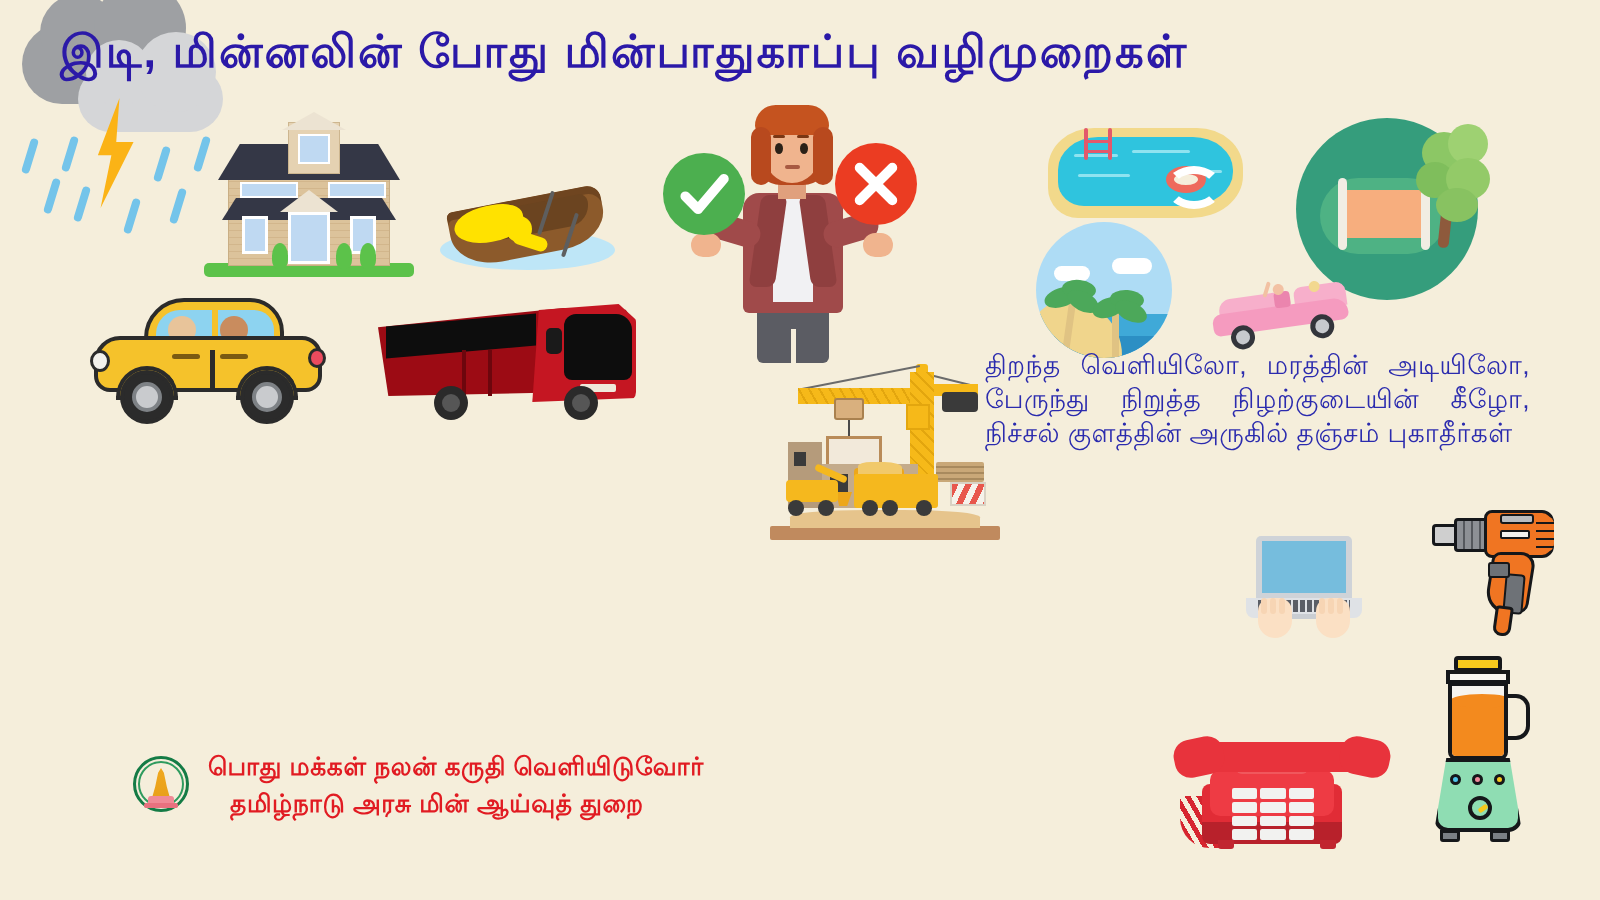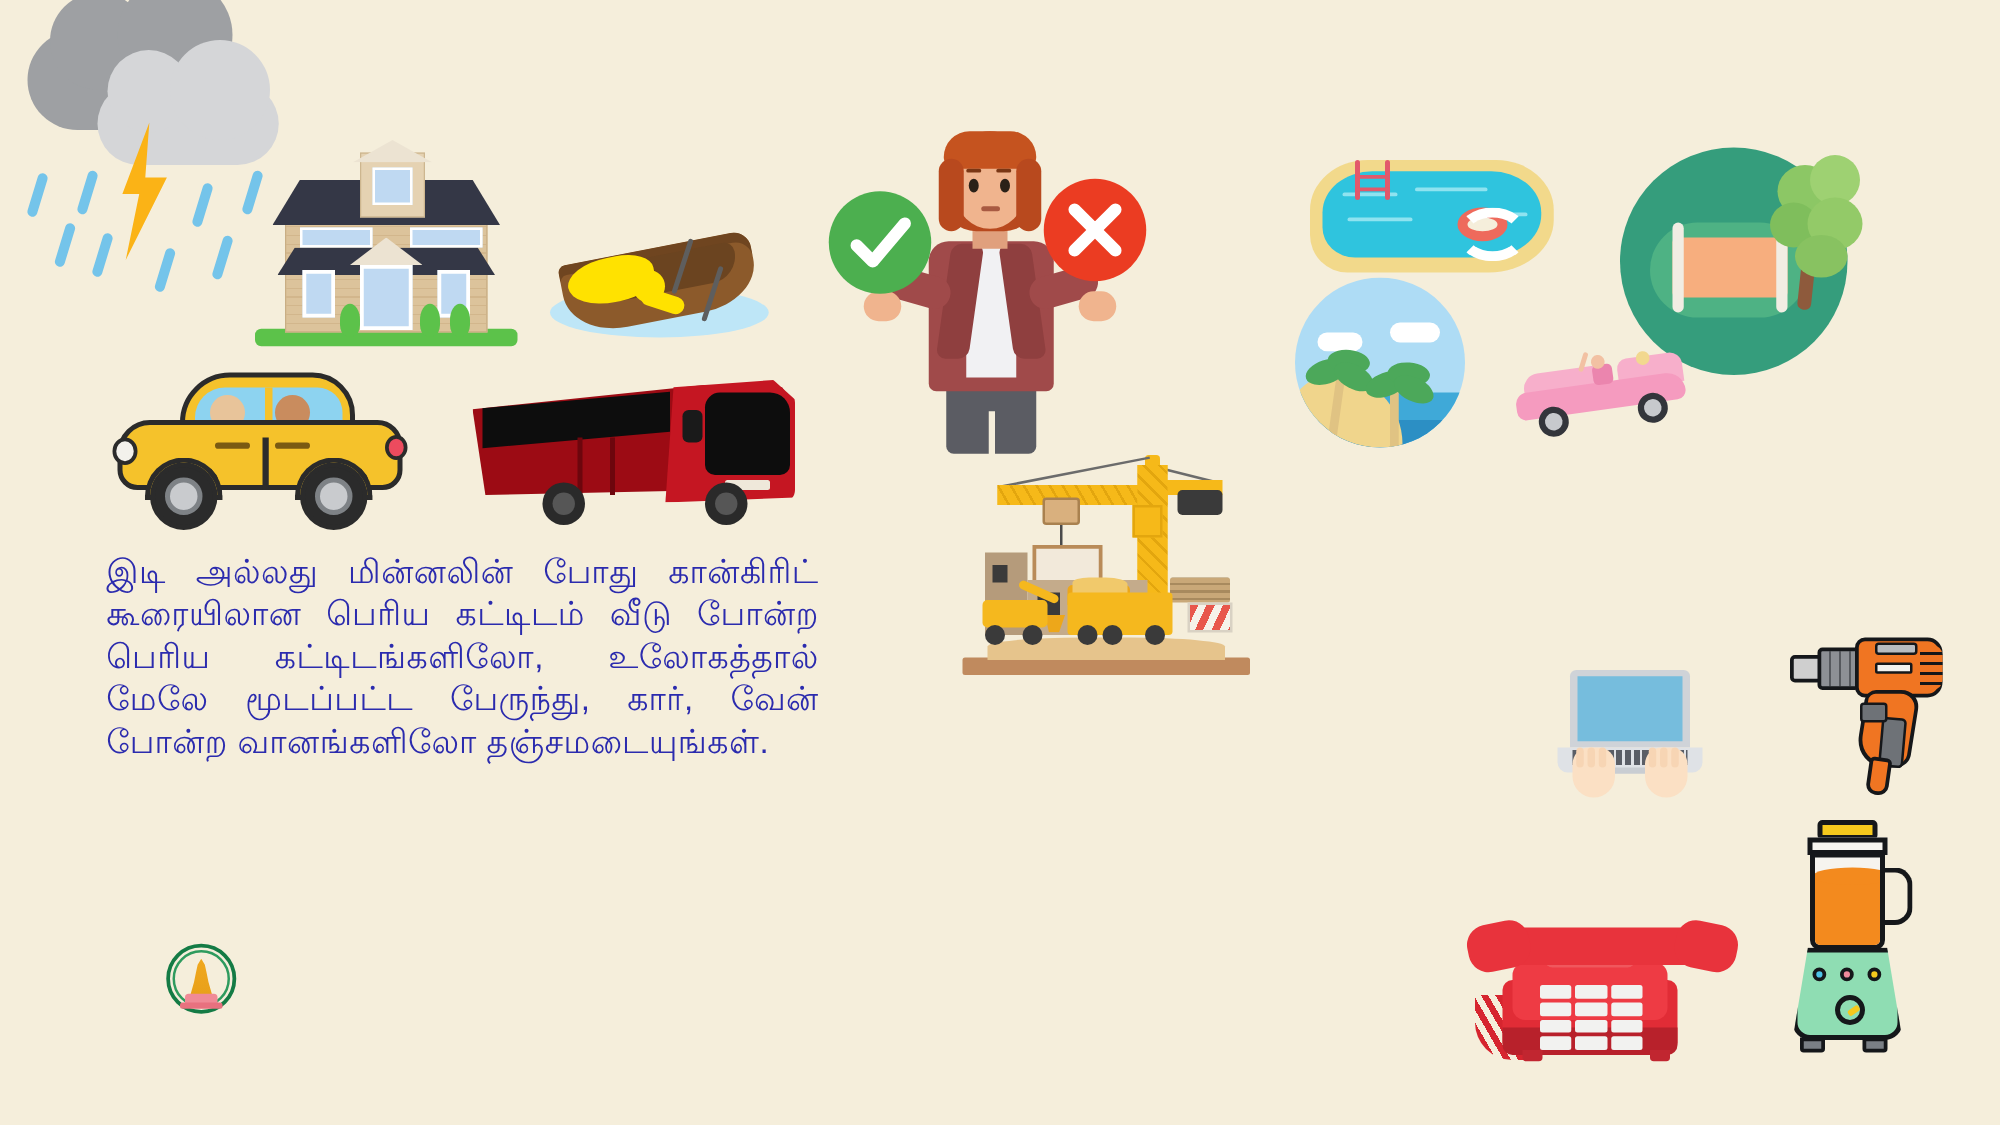--- a/index.html
+++ b/index.html
@@ -372,20 +372,21 @@
   #blender .dot { position:absolute; top:118px; width:11px; height:11px; border-radius:50%; border:3px solid #15171A;}
   #blender .knob { position:absolute; left:48px; top:140px; width:24px; height:24px; border-radius:50%; border:4px solid #15171A; background:#8FDDB3;}
   #blender .knob::after{content:""; position:absolute; left:6px; top:6px; width:10px; height:5px; background:#F6C91D; border-radius:2px; transform:rotate(-35deg);}
   #blender .footb { position:absolute; top:174px; width:20px; height:12px; background:#7A7F85; border:3px solid #15171A; border-radius:0 0 3px 3px;}
 </style>
 </head>
 <body>
 
 <div id="poster">
 
+  <div class="title">இடி, மின்னலின் போது மின்பாதுகாப்பு வழிமுறைகள்</div>
 
   <div class="art" id="storm">
     <div class="cloud-a"></div>
     <div class="cloud-b"></div>
     <div class="bolt"></div>
     <div class="rain" style="left:18px;  top:120px;"></div>
     <div class="rain" style="left:40px;  top:160px;"></div>
     <div class="rain" style="left:58px;  top:118px;"></div>
     <div class="rain" style="left:70px;  top:168px;"></div>
     <div class="rain" style="left:150px; top:128px;"></div>
@@ -667,25 +668,29 @@
     <div class="handle"></div>
     <div class="bodyb"></div>
     <div class="dot" style="left:30px; background:#4FC3E8;"></div>
     <div class="dot" style="left:52px; background:#F08A9B;"></div>
     <div class="dot" style="left:74px; background:#F6C91D;"></div>
     <div class="knob"></div>
     <div class="footb" style="left:20px;"></div>
     <div class="footb" style="left:70px;"></div>
   </div>
 
-  <div class="para last-left" id="para-left">இடி அல்லது மின்னலின் போது கான்கிரிட் கூரையிலான பெரிய கட்டிடம் வீடு போன்ற பெரிய கட்டிடங்களிலோ, உலோகத்தால் மேலே மூடப்பட்ட பேருந்து, கார், வேன் போன்ற வானங்களிலோ தஞ்சமடையுங்கள்.</div>
+  <div class="para last-left" id="para-right">திறந்த வெளியிலோ, மரத்தின் அடியிலோ, பேருந்து நிறுத்த நிழற்குடையின் கீழோ, நிச்சல் குளத்தின் அருகில் தஞ்சம் புகாதீர்கள்</div>
 
   <div id="footer">
     <div class="emblem">
       <div class="ring"></div>
       <div class="ring2"></div>
       <div class="tower"></div>
       <div class="base"></div>
       <div class="plinth"></div>
     </div>
+    <div class="lines">
+      <div class="l1">பொது மக்கள் நலன் கருதி வெளியிடுவோர்</div>
+      <div class="l2">தமிழ்நாடு அரசு மின் ஆய்வுத் துறை</div>
+    </div>
   </div>
 
 </div>
 
 </body></html>

